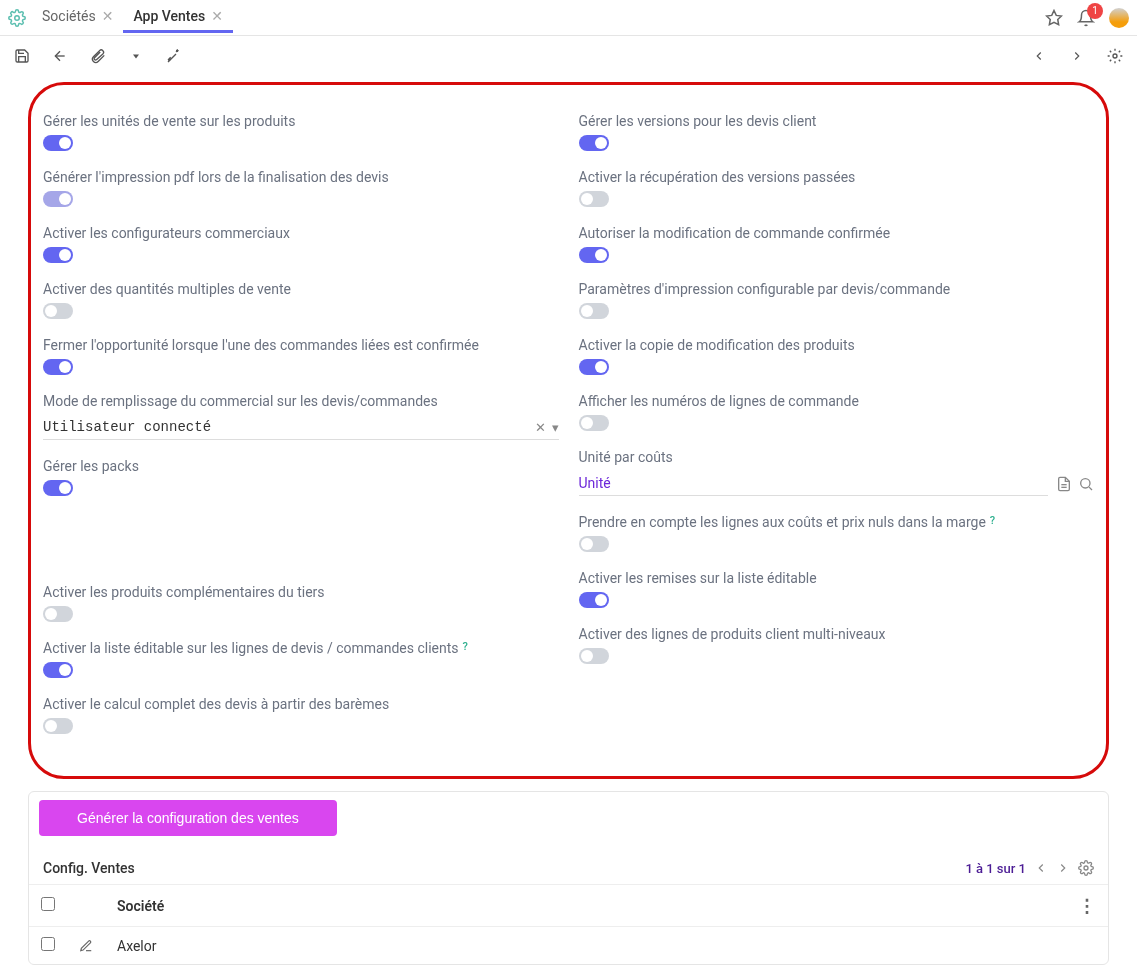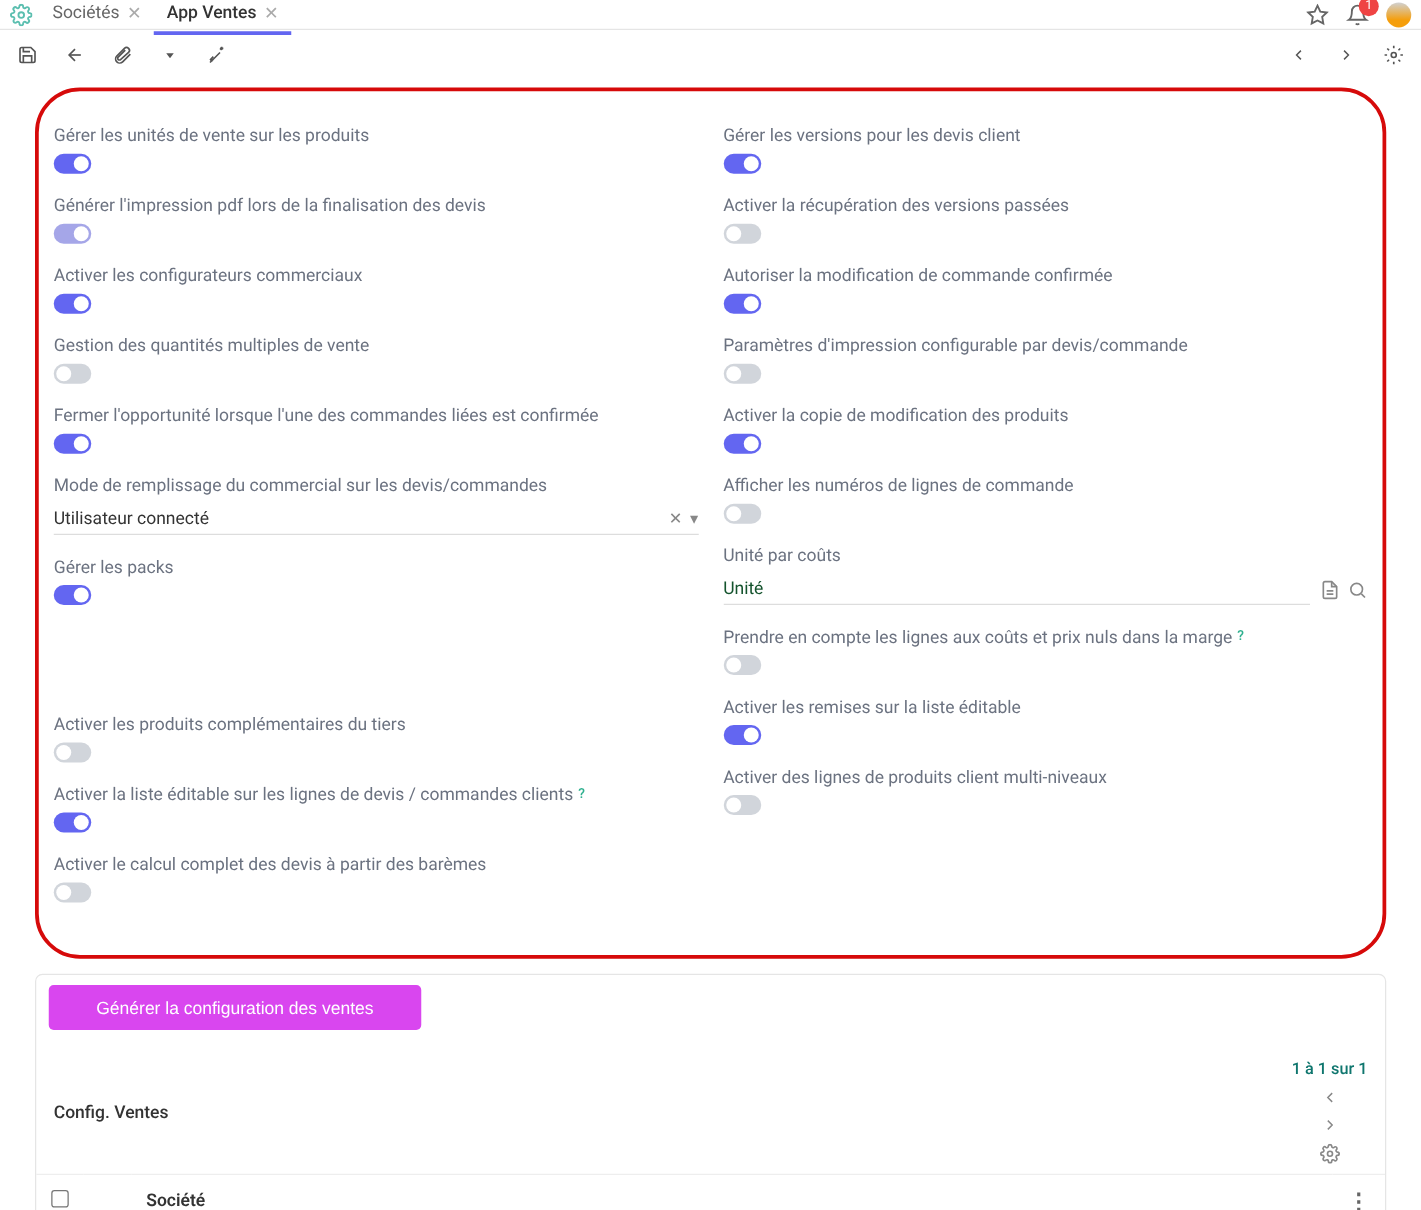--- a/index.html
+++ b/index.html
@@ -1,19 +1,19 @@
 <!DOCTYPE html>
 <html><head>
 <meta charset="utf-8">
 <style>
   * { box-sizing: border-box; margin: 0; padding: 0; }
   body { font-family: -apple-system, BlinkMacSystemFont, "Segoe UI", Roboto, sans-serif; font-size: 14px; color: #333; background: #fff; width: 1137px; }
   
   
-  .tab-bar { display: flex; align-items: center; height: 24px; padding: 0 8px; border-bottom: 1px solid #e5e5e5; }
+  .tab-bar { display: flex; align-items: center; height: 36px; padding: 0 8px; border-bottom: 1px solid #e5e5e5; }
   .tab-bar .gear { color: #5cbfb0; margin-right: 6px; display:flex; align-items:center; }
   .tab { display: flex; align-items: center; padding: 6px 10px; color: #666; cursor: pointer; gap: 6px; border-bottom: 3px solid transparent; }
   .tab.active { color: #333; font-weight: 500; border-bottom: 3px solid #6366f1; }
   .tab .close { font-size: 14px; color: #aaa; }
   .tab-bar-right { margin-left: auto; display: flex; align-items: center; gap: 14px; }
   .bell-wrap { position: relative; color: #666; }
   .bell-badge { position: absolute; top: -6px; right: -8px; background: #ef4444; color: #fff; border-radius: 50%; font-size: 10px; width: 16px; height: 16px; display: flex; align-items: center; justify-content: center; }
   .avatar { width: 20px; height: 20px; border-radius: 50%; background: linear-gradient(#d1d1d1, #f59e0b 70%); }
   
   
@@ -31,33 +31,33 @@
   
   
   .toggle { width: 30px; height: 16px; border-radius: 10px; background: #d1d5db; position: relative; cursor: pointer; }
   .toggle .knob { position: absolute; top: 2px; left: 2px; width: 12px; height: 12px; border-radius: 50%; background: #fff; transition: left .15s; }
   .toggle.on { background: #6366f1; }
   .toggle.on .knob { left: 16px; }
   .toggle.on.dim { background: #a5a6e8; }
   
   
   .select-row { display: flex; align-items: center; border-bottom: 1px solid #ddd; padding: 4px 0; }
-  .select-value { flex: 1; color: #333; }
+  .select-value { flex: 1; color: #333; font-family: Liberation Mono, monospace; }
   .select-icons { display: flex; gap: 6px; color: #888; font-size: 13px; }
   
   .ref-row { display: flex; align-items: center; gap: 8px; }
-  .ref-value { flex: 1; color: #14532d; border-bottom: 1px solid #ddd; padding: 4px 0; }
+  .ref-value { flex: 1; color: #6d28d9; border-bottom: 1px solid #ddd; padding: 4px 0; }
   .ref-icons { display: flex; gap: 6px; color: #888; }
   
   
   .card { margin: 0 28px; border: 1px solid #e5e5e5; border-radius: 6px; padding-top: 8px; }
   .gen-btn { background: #d946ef; color: #fff; border: none; border-radius: 4px; padding: 10px 38px; font-size: 14px; margin: 0 0 16px 10px; cursor: pointer; }
   .section-header { display: flex; align-items: center; padding: 8px 14px; font-weight: 500; color: #333; }
   .section-header .title { flex: 1; }
-  .pager { display: flex; align-items: center; gap: 8px; color: #0f766e; font-size: 13px; flex-direction: column; }
+  .pager { display: flex; align-items: center; gap: 8px; color: #4c1d95; font-size: 13px; }
   .pager .icon-btn { color: #888; }
   
   table.grid { width: 100%; border-collapse: collapse; }
   table.grid th, table.grid td { text-align: left; padding: 10px 12px; border-top: 1px solid #eee; font-size: 14px; }
   table.grid th { font-weight: 600; color: #333; }
   .chk { width: 14px; height: 14px; }
   .cell-narrow { width: 36px; }
   .pencil { color: #666; }
   .dots { color: #666; font-size: 18px; }
   
@@ -163,21 +163,21 @@
               <div class="knob"></div>
             </div>
           </div>
           <div class="field">
             <div class="field-label">Activer les configurateurs commerciaux</div>
             <div class="toggle on">
               <div class="knob"></div>
             </div>
           </div>
           <div class="field">
-            <div class="field-label">Gestion des quantités multiples de vente</div>
+            <div class="field-label">Activer des quantités multiples de vente</div>
             <div class="toggle">
               <div class="knob"></div>
             </div>
           </div>
           <div class="field">
             <div class="field-label">Fermer l'opportunité lorsque l'une des commandes liées est confirmée</div>
             <div class="toggle on">
               <div class="knob"></div>
             </div>
           </div>

